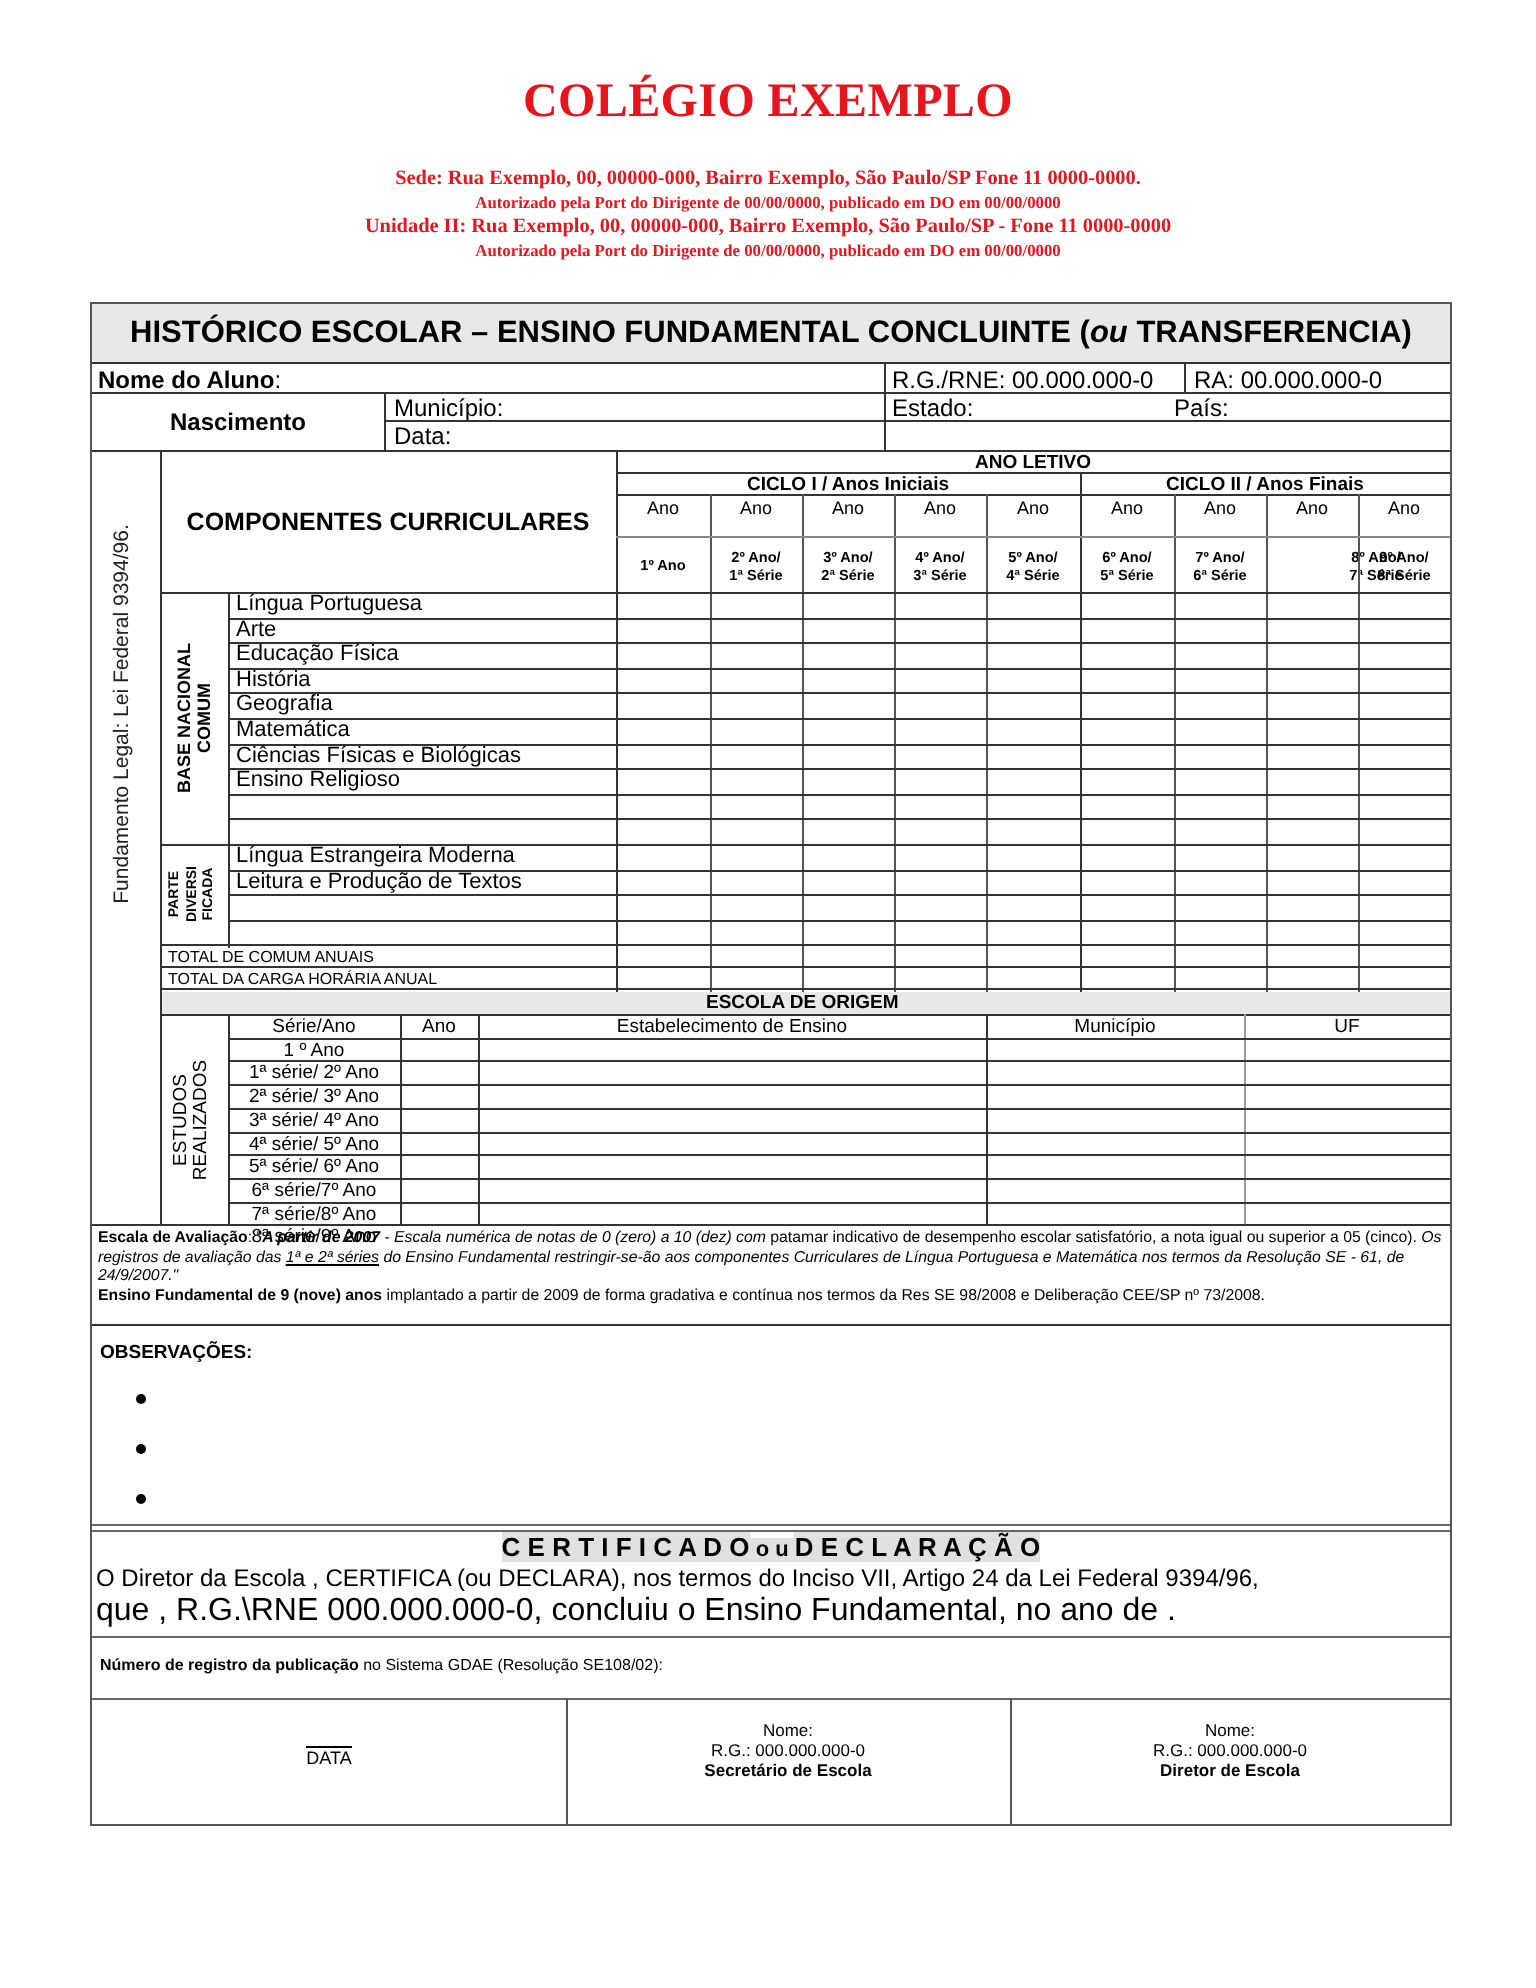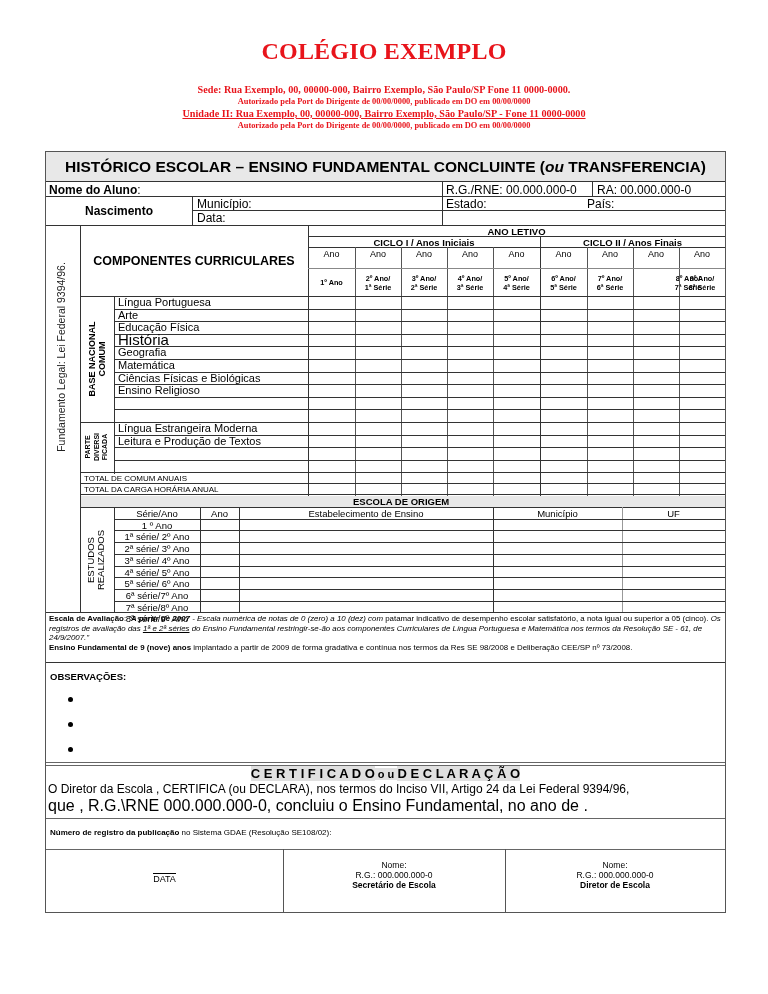--- a/index.html
+++ b/index.html
@@ -3,21 +3,21 @@
 <meta charset="utf-8">
 <style>
   * { box-sizing: border-box; margin: 0; padding: 0; }
   html, body { width: 768px; height: 994px; background: #fff; overflow: hidden; }
   body { font-family: "Liberation Sans", sans-serif; color: #000; position: relative; }
 
   .hdr { position: absolute; left: 0; top: 0; width: 768px; text-align: center; color: #e8141b; font-family: "Liberation Serif", serif; font-weight: bold; }
   .hdr .school { position: absolute; top: 38px; left: 0; width: 768px; font-size: 24px; letter-spacing: 0.2px; }
   .hdr .l1 { position: absolute; top: 84px; left: 0; width: 768px; font-size: 10.2px; }
   .hdr .l2 { position: absolute; top: 97px; left: 0; width: 768px; font-size: 8.4px; }
-  .hdr .l3 { position: absolute; top: 108px; left: 0; width: 768px; font-size: 10.2px; text-decoration: underline; }
+  .hdr .l3 { position: absolute; top: 108px; left: 0; width: 768px; font-size: 10.2px; }
   .hdr .l4 { position: absolute; top: 121px; left: 0; width: 768px; font-size: 8.4px; }
 
   .form { position: absolute; left: 45px; top: 151px; width: 681px; height: 762px; border: 1px solid #555; }
   .abs { position: absolute; }
   .hl { position: absolute; height: 1px; background: #333; }
   .vl { position: absolute; width: 1px; background: #333; }
   .hlg { position: absolute; height: 1px; background: #888; }
   .vlg { position: absolute; width: 1px; background: #888; }
 
   .title-bar { position: absolute; left: 0; top: 0; width: 679px; height: 29px; background: #e8e8e8; font-weight: bold; font-size: 15.5px; text-align: center; line-height: 29px; }
@@ -179,21 +179,21 @@
       <div class="hl" style="left:68px;top:181.79999999999998px;width:611px;"></div>
       <div class="abs" style="left:263px;top:170.2px;width:45px;height:10.6px;"></div>
       <div class="abs" style="left:310px;top:170.2px;width:44px;height:10.6px;"></div>
       <div class="abs" style="left:356px;top:170.2px;width:44px;height:10.6px;"></div>
       <div class="abs" style="left:402px;top:170.2px;width:44px;height:10.6px;"></div>
       <div class="abs" style="left:448px;top:170.2px;width:45px;height:10.6px;"></div>
       <div class="abs" style="left:495px;top:170.2px;width:45px;height:10.6px;"></div>
       <div class="abs" style="left:542px;top:170.2px;width:44px;height:10.6px;"></div>
       <div class="abs" style="left:588px;top:170.2px;width:44px;height:10.6px;"></div>
       <div class="abs" style="left:634px;top:170.2px;width:44px;height:10.6px;"></div>
-      <div class="abs t11" style="left:72px;top:181.8px;line-height:12.6px;font-size:15px;">História</div>
+      <div class="abs t11" style="left:72px;top:181.8px;line-height:12.6px;font-size:11px;">História</div>
       <div class="hl" style="left:68px;top:194.4px;width:611px;"></div>
       <div class="abs" style="left:263px;top:182.8px;width:45px;height:10.6px;"></div>
       <div class="abs" style="left:310px;top:182.8px;width:44px;height:10.6px;"></div>
       <div class="abs" style="left:356px;top:182.8px;width:44px;height:10.6px;"></div>
       <div class="abs" style="left:402px;top:182.8px;width:44px;height:10.6px;"></div>
       <div class="abs" style="left:448px;top:182.8px;width:45px;height:10.6px;"></div>
       <div class="abs" style="left:495px;top:182.8px;width:45px;height:10.6px;"></div>
       <div class="abs" style="left:542px;top:182.8px;width:44px;height:10.6px;"></div>
       <div class="abs" style="left:588px;top:182.8px;width:44px;height:10.6px;"></div>
       <div class="abs" style="left:634px;top:182.8px;width:44px;height:10.6px;"></div>

